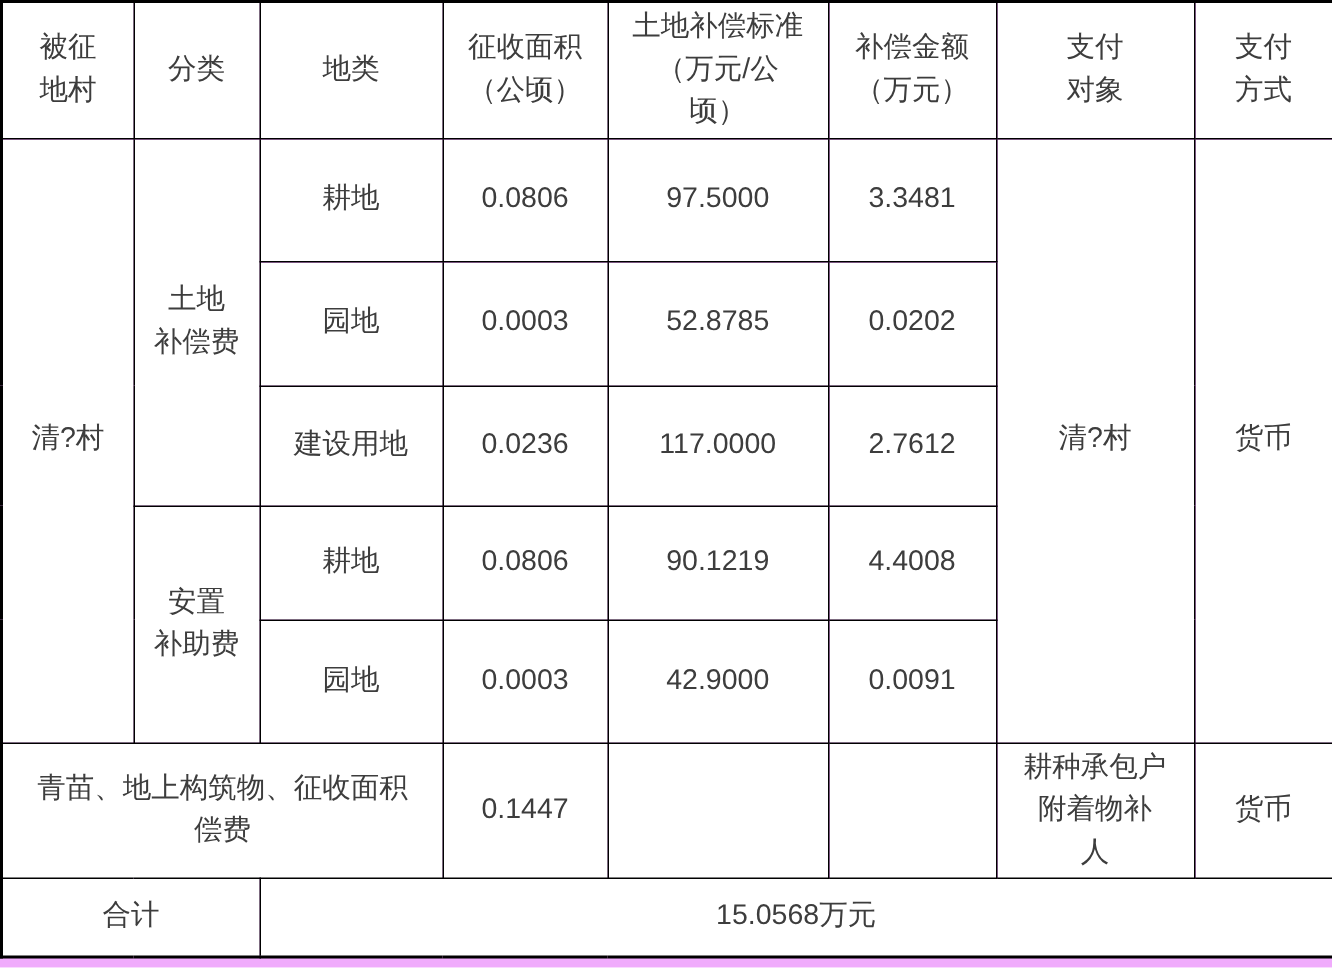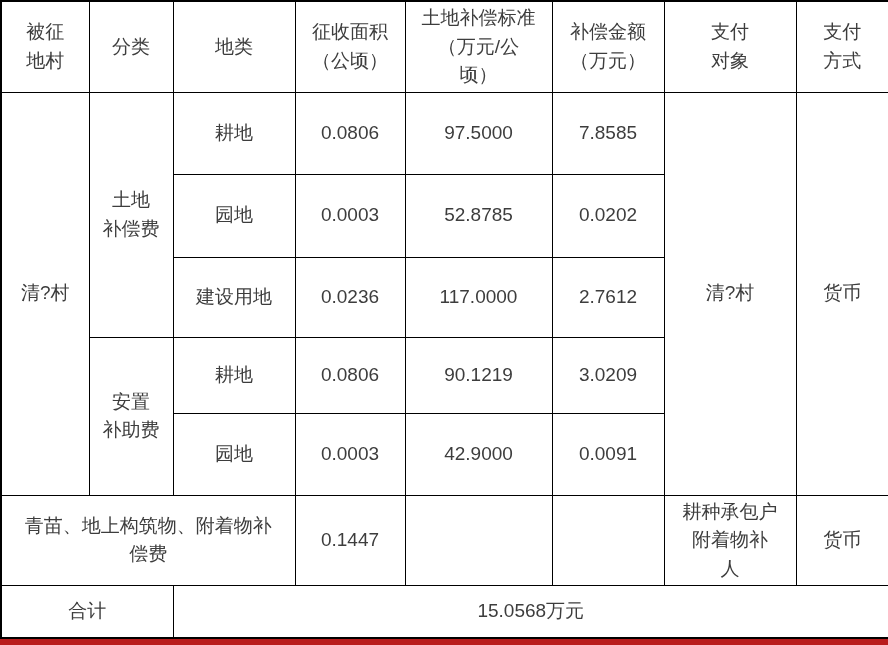--- a/index.html
+++ b/index.html
@@ -4,21 +4,21 @@
 <style>
   html, body {
     margin: 0;
     padding: 0;
     background: #ffffff;
   }
   .page {
     width: 888px;
     height: 645px;
     box-sizing: border-box;
-    background: #b91c1c;
+    background: #f0abfc;
     overflow: hidden;
   }
   table.comp-table {
     border-collapse: collapse;
     table-layout: fixed;
     width: 884px;
     border: 2px solid #000000;
   }
   table.comp-table td {
     border: 1px solid #000000;
@@ -79,21 +79,21 @@
 方式</td>
     </tr>
 
     <tr class="rh1">
       <td rowspan="5">清?村</td>
       <td rowspan="3">土地
 补偿费</td>
       <td>耕地</td>
       <td>0.0806</td>
       <td>97.5000</td>
-      <td>7.8585</td>
+      <td>3.3481</td>
       <td rowspan="5">清?村</td>
       <td rowspan="5">货币</td>
     </tr>
 
     <tr class="rh2">
       <td>园地</td>
       <td>0.0003</td>
       <td>52.8785</td>
       <td>0.0202</td>
     </tr>
@@ -104,32 +104,32 @@
       <td>117.0000</td>
       <td>2.7612</td>
     </tr>
 
     <tr class="rh4">
       <td rowspan="2">安置
 补助费</td>
       <td>耕地</td>
       <td>0.0806</td>
       <td>90.1219</td>
-      <td>3.0209</td>
+      <td>4.4008</td>
     </tr>
 
     <tr class="rh5">
       <td>园地</td>
       <td>0.0003</td>
       <td>42.9000</td>
       <td>0.0091</td>
     </tr>
 
     <tr class="rh6">
-      <td colspan="3">青苗、地上构筑物、附着物补
+      <td colspan="3">青苗、地上构筑物、征收面积
 偿费</td>
       <td>0.1447</td>
       <td></td>
       <td></td>
       <td>耕种承包户
 附着物补
 人</td>
       <td>货币</td>
     </tr>
 

